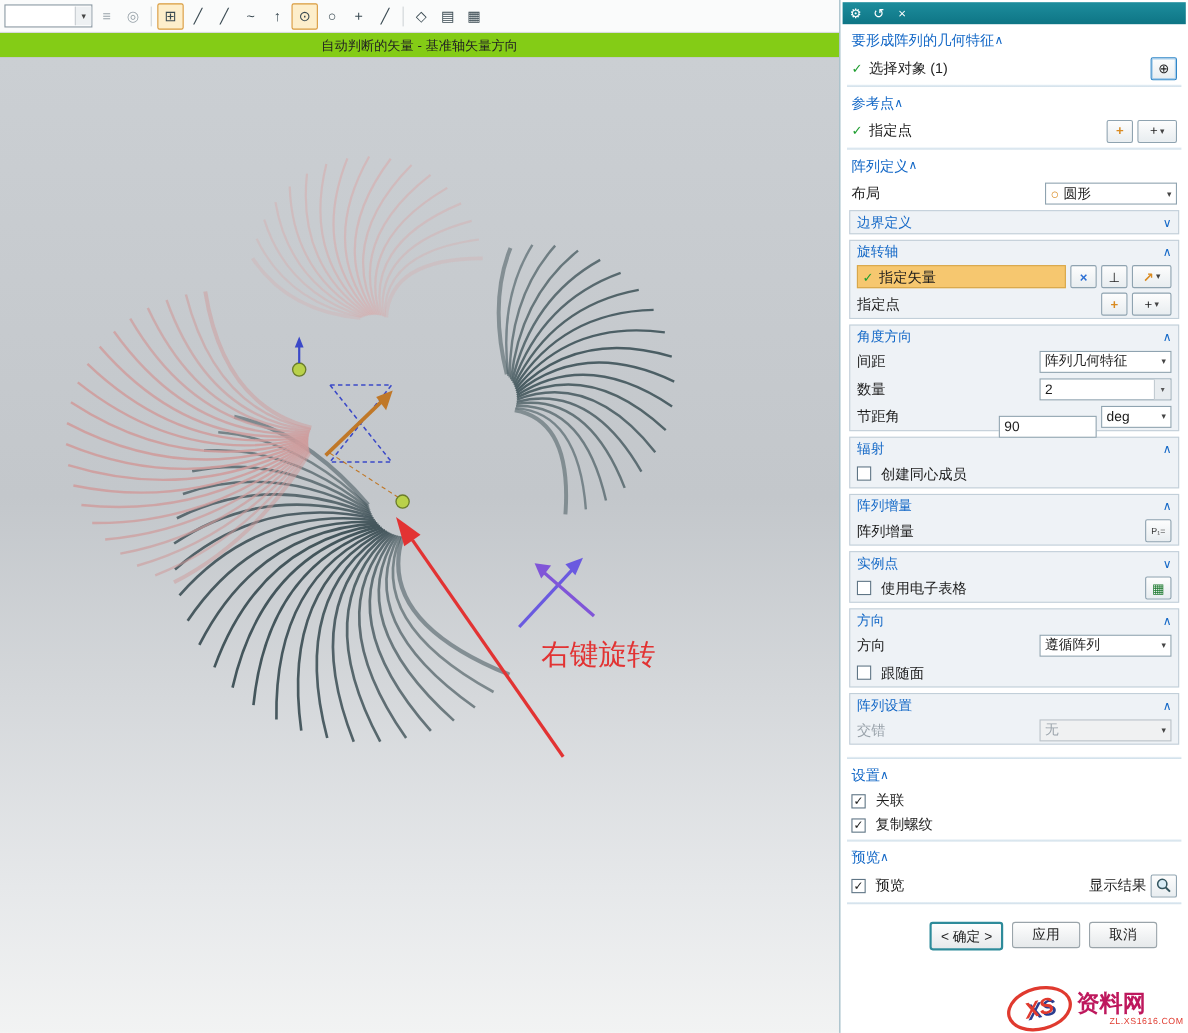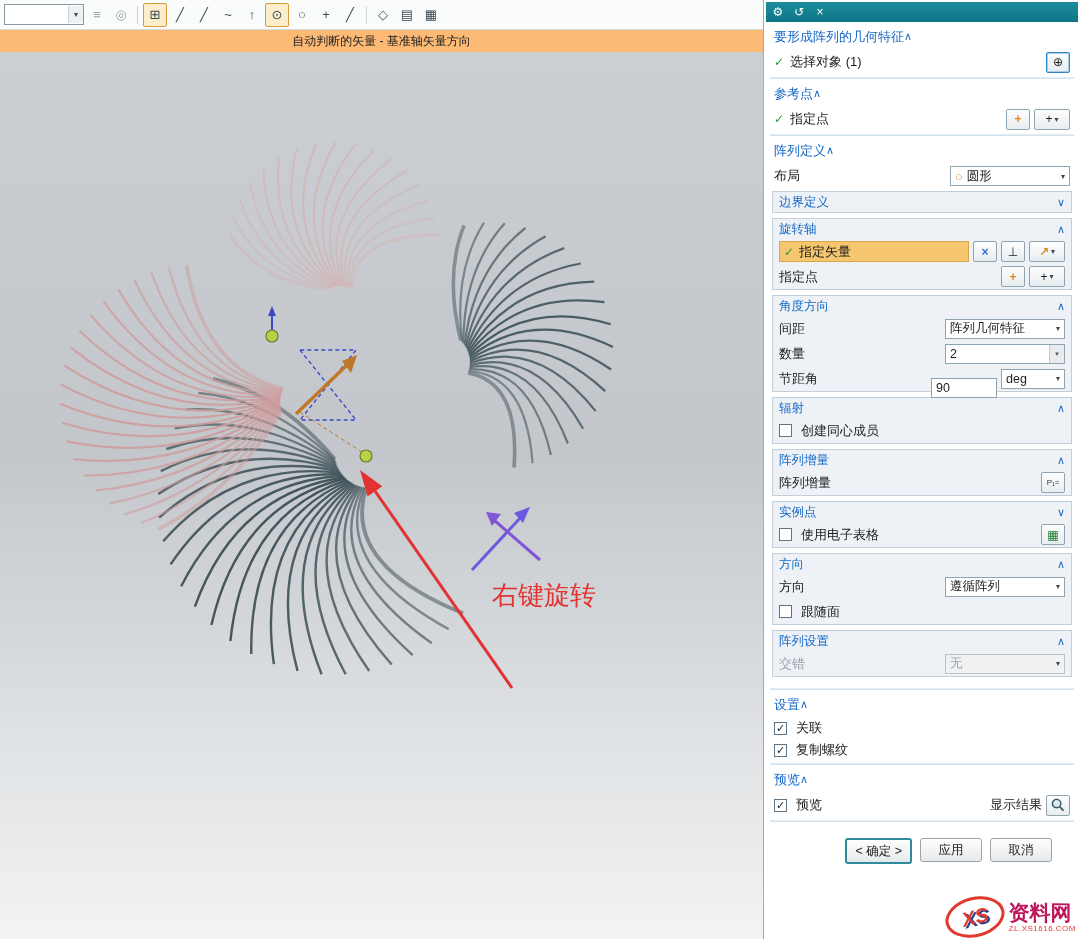--- a/index.html
+++ b/index.html
@@ -8,21 +8,21 @@
   
   .toolbar{position:absolute;left:0;top:0;width:763px;height:30px;background:#fafbfb;
            border-bottom:1px solid #d7dadd;display:flex;align-items:center;gap:2px;padding:0 4px;box-sizing:border-box;}
   .combo{width:78px;height:19px;border:1px solid #8a98a2;background:#fff;display:flex;align-items:center;}
   .combo .val{flex:1;padding:0 4px;font-size:11px;}
   .combo .arr{width:14px;text-align:center;font-size:8px;color:#444;border-left:1px solid #c8ced2;background:#eef1f3;line-height:17px;}
   .tico{width:22px;height:22px;display:flex;align-items:center;justify-content:center;font-size:13px;color:#3a4a52;cursor:default;}
   .tico.gray{color:#9aa4ab;}
   .tico.active{border:1px solid #d99a3c;background:#fdeecb;border-radius:2px;}
   .tsep{width:1px;height:18px;background:#cfd4d8;margin:0 3px;}
-  .hintbar{position:absolute;left:0;top:30px;width:763px;height:22px;background:#fdba74;
+  .hintbar{position:absolute;left:0;top:30px;width:763px;height:22px;background:#84cc16;
            border-bottom:1px solid #a7adb2;display:flex;align-items:center;justify-content:center;
            font-size:12px;color:#222;}
   
   .viewport{position:absolute;left:0;top:52px;width:763px;height:887px;
             background:linear-gradient(180deg,#cbcfd3 0%,#c3c7cb 45%,#e6e8ea 85%,#f2f3f3 100%);padding-left:16px;}
   .scene{position:absolute;left:0;top:0;}
   .bowtie{fill:none;stroke:#3b49c8;stroke-width:1.4;stroke-dasharray:4 3;}
   .odash{stroke:#c07828;stroke-width:1;stroke-dasharray:4 3;}
   .oaxis{stroke:#c07828;stroke-width:3.4;}
   .baxis{stroke:#3b49c8;stroke-width:2;}
@@ -70,37 +70,37 @@
   .drop .dv{flex:1;font-size:12.5px;white-space:nowrap;overflow:hidden;}
   .drop .da{font-size:8px;color:#444;}
   .drop.w120{width:120px;}
   .drop.w52{width:64px;}
   .drop.dis{background:#f0f1f2;color:#9aa3ab;border-color:#b9c2c9;}
   .field{height:20px;border:1px solid #8fa3b0;background:#fff;display:flex;align-items:center;box-sizing:border-box;}
   .field .fv{flex:1;padding:0 4px;font-size:12.5px;}
   .field .fx{width:14px;align-self:stretch;border-left:1px solid #c3ccd2;background:#e8ecef;
              display:flex;align-items:center;justify-content:center;font-size:7px;color:#555;}
   .field.w120{width:120px;}
-  .field.w66{width:66px;margin-top:18px;}
+  .field.w66{width:89px;margin-top:18px;}
   .cbx{width:13px;height:13px;border:1px solid #5f7585;background:#fff;display:inline-flex;
        align-items:center;justify-content:center;font-size:11px;color:#222;margin-right:5px;box-sizing:border-box;}
   .dis-t{color:#9aa3ab;}
   
   .btnrow{display:flex;justify-content:flex-end;gap:8px;padding:10px 26px 0 0;margin-top:4px;}
   .btn{min-width:44px;height:22px;border:1px solid #9aa4aa;border-radius:3px;
        background:linear-gradient(#fefefe,#e6e9eb);display:flex;align-items:center;justify-content:center;
        font-size:12.5px;padding:0 8px;}
   .btn.default{border:2px solid #2e8b9a;}
   
   .watermark{position:absolute;right:4px;bottom:2px;display:flex;align-items:center;gap:4px;z-index:50;}
   .wm-ellipse{width:54px;height:34px;border:3px solid #e03a2f;border-radius:50%;transform:rotate(-14deg);
               display:flex;align-items:center;justify-content:center;background:rgba(255,255,255,.55);}
   .wm-ellipse span{font-style:italic;font-weight:bold;font-size:20px;color:#e03a2f;text-shadow:2px 2px 0 #2b3d8f;}
   .wm-name{font-size:21px;font-weight:bold;color:#be185d;line-height:22px;}
-  .wm-url{font-size:8px;color:#e03a2f;letter-spacing:.5px;}
+  .wm-url{font-size:8px;color:#e03a2f;letter-spacing:.5px;margin-left:30px;}
 </style>
 </head>
 <body>
 
 <div class="toolbar">
   <div class="combo">
     <span class="val"></span>
     <span class="arr">▾</span>
   </div>
   <span class="tico gray">≡</span>

